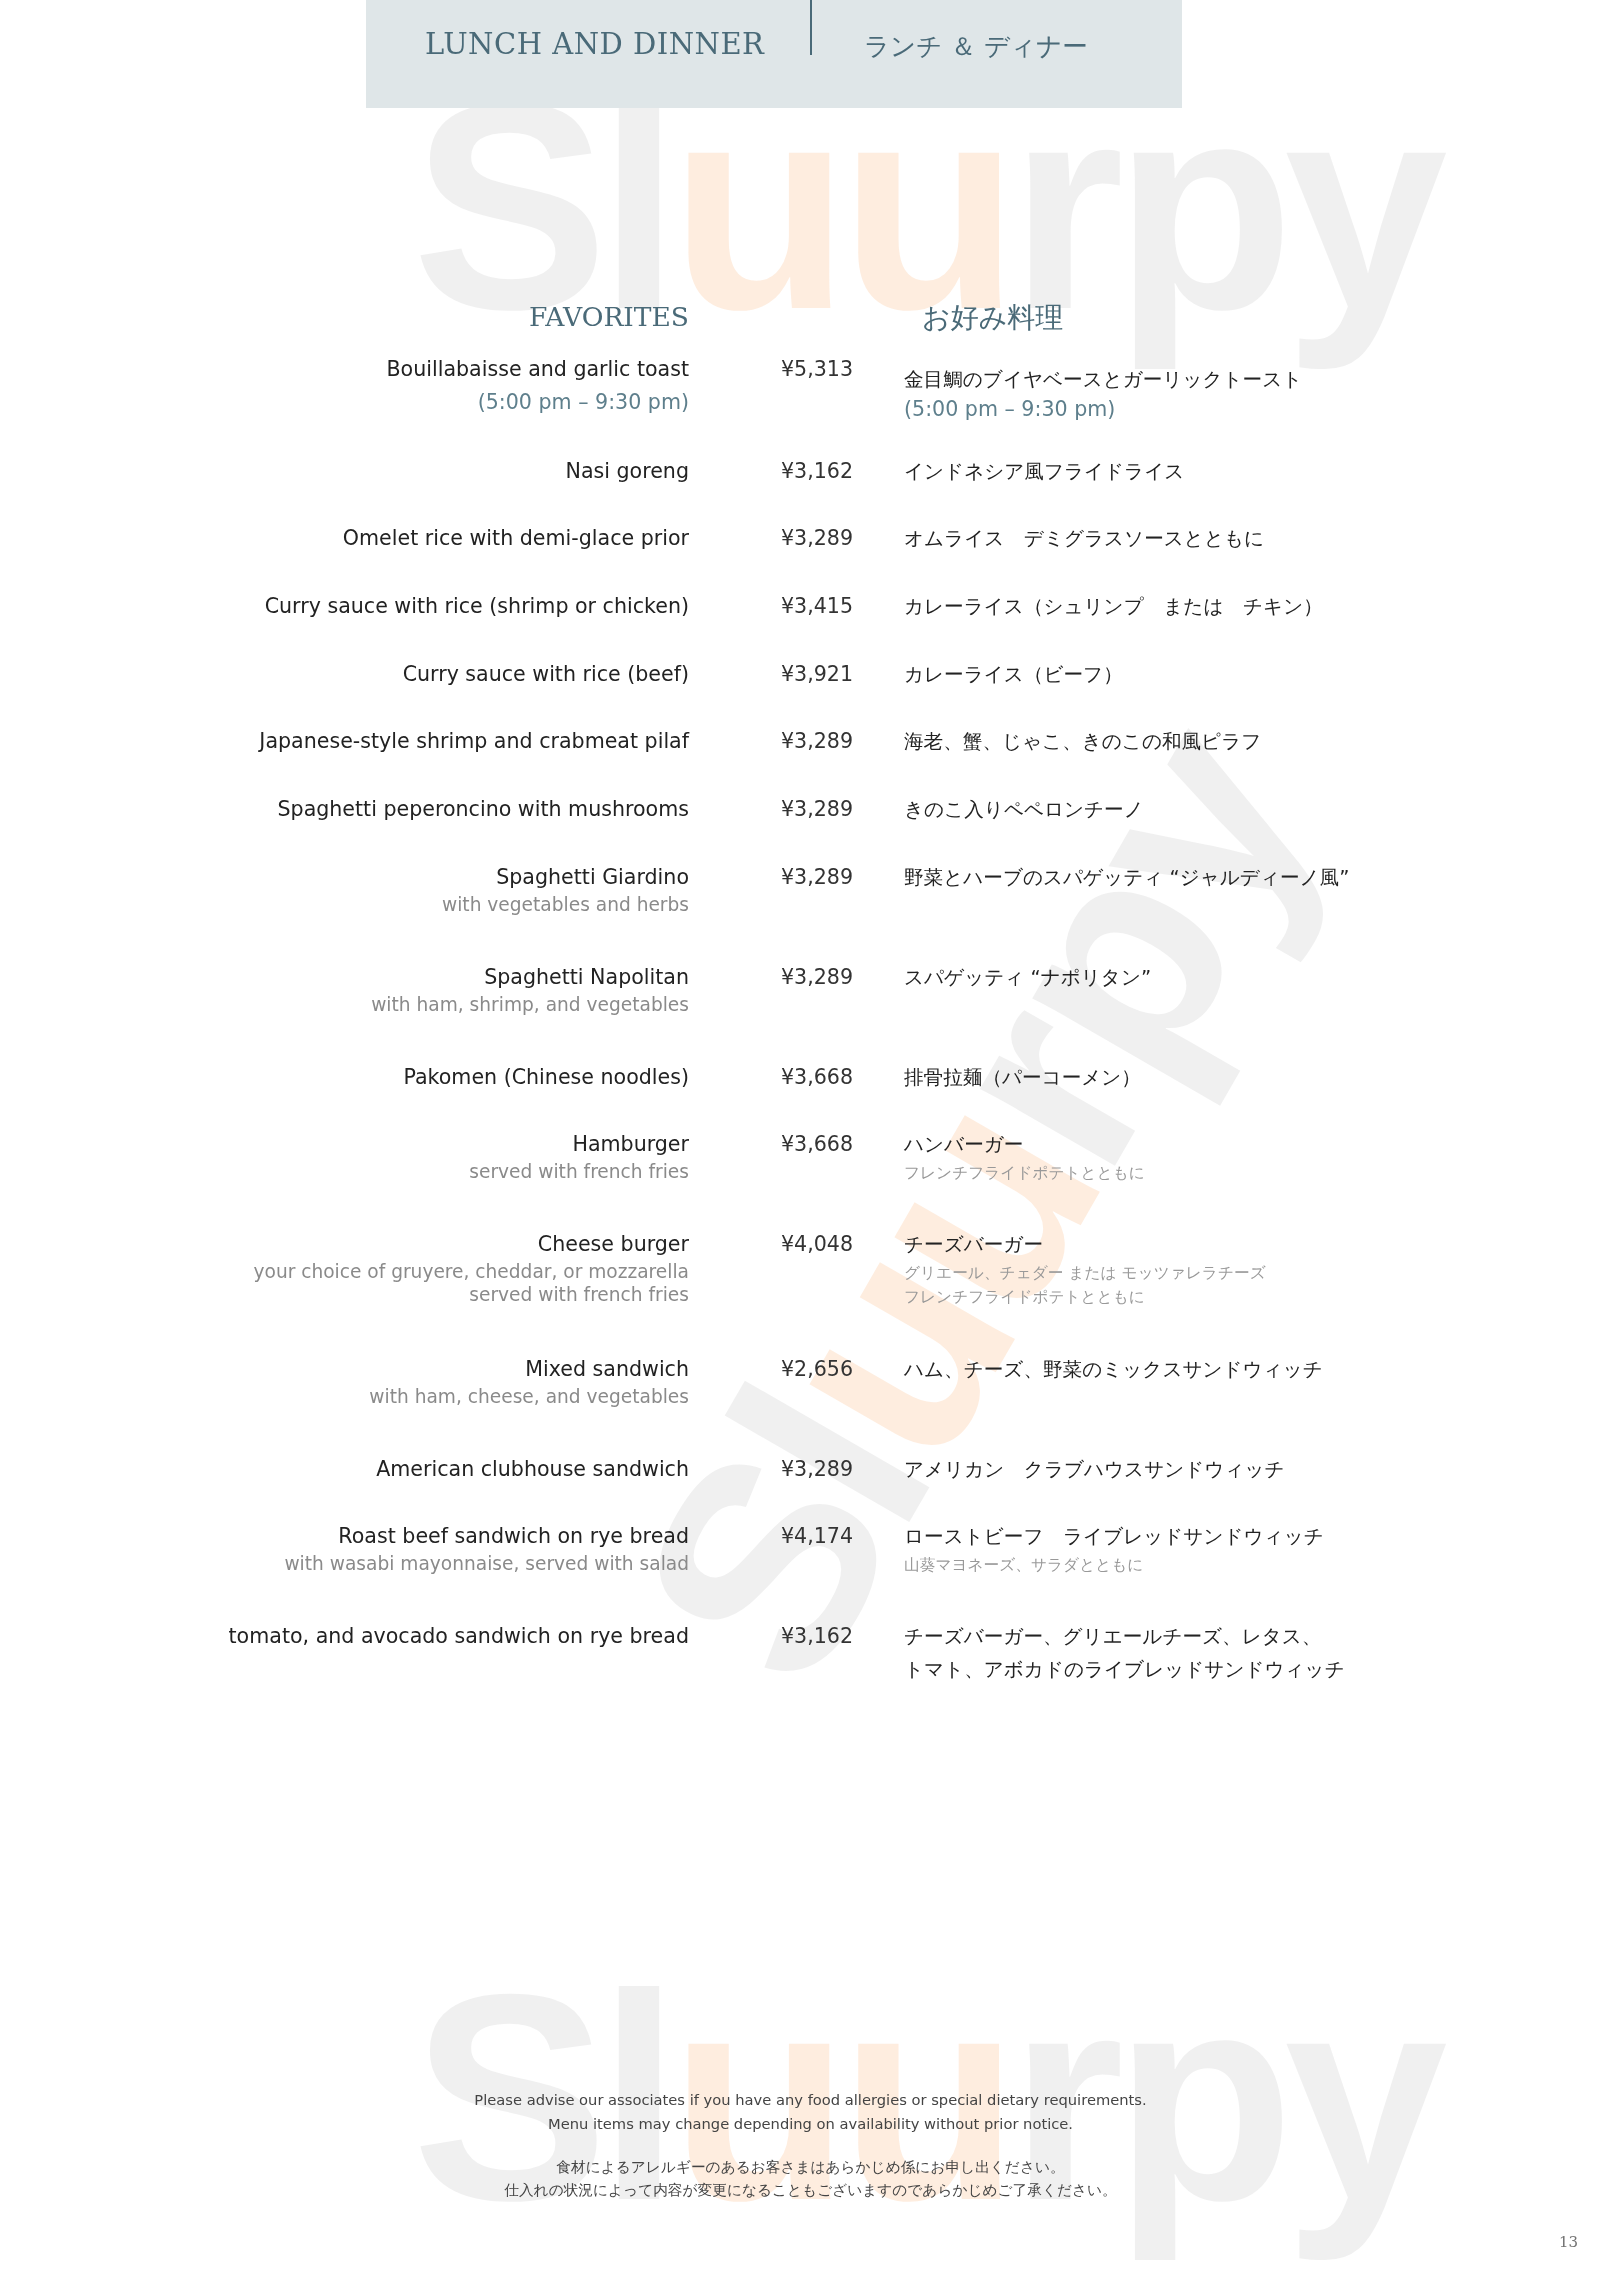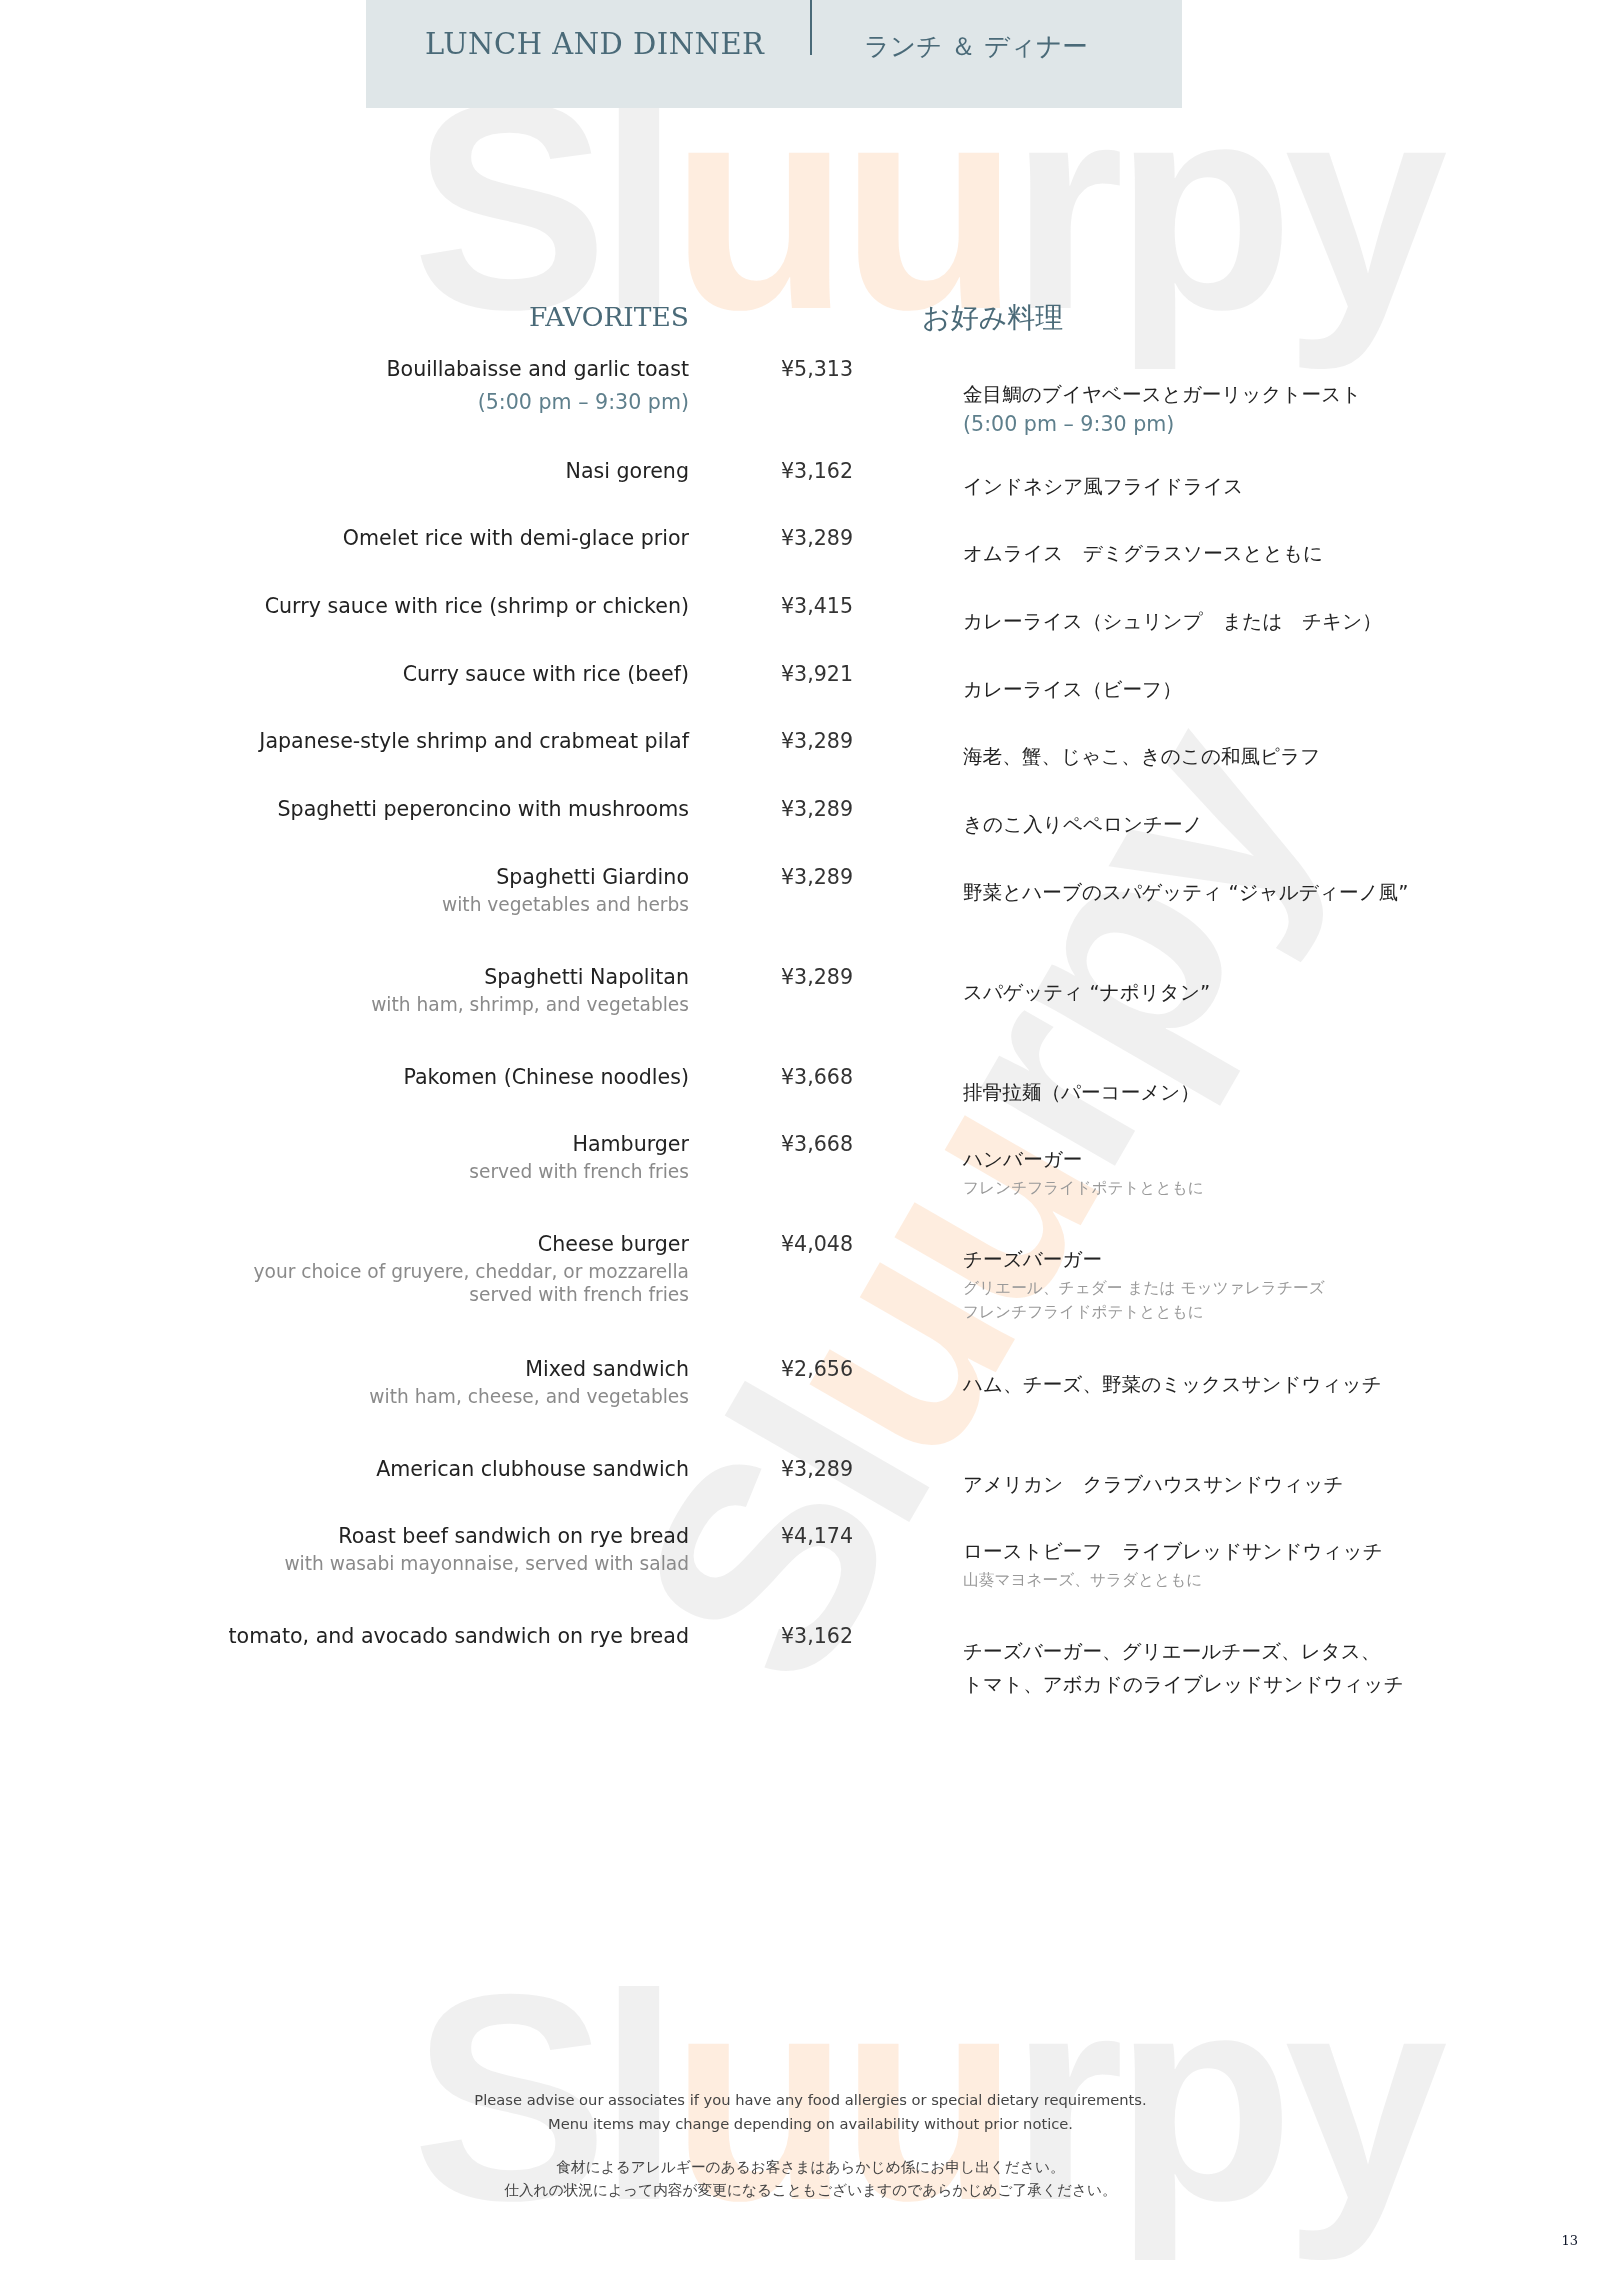--- a/index.html
+++ b/index.html
@@ -23,33 +23,33 @@
 
   .section { position: absolute; left: 0; top: 294px; width: 1621px; z-index: 2; }
   .sec-title-en { position: absolute; right: 932px; top: 6.9px; font-family: "DejaVu Serif", serif;
                   font-size: 26.5px; color: #4a6a78; white-space: nowrap; }
   .sec-title-jp { position: absolute; left: 922px; top: 4.9px; font-family: "DejaVu Serif", serif;
                   font-size: 28px; color: #4a6a78; white-space: nowrap; }
 
   .item { position: absolute; left: 0; width: 1621px; }
   .en { position: absolute; right: 932px; text-align: right; white-space: nowrap; }
   .price { position: absolute; left: 781px; font-size: 20.6px; color: #333; white-space: nowrap; }
-  .jp { position: absolute; left: 963px; white-space: nowrap; margin-top: 15px; }
+  .jp { position: absolute; left: 904px; white-space: nowrap; }
   .name-en { font-size: 20.6px; color: #222; line-height: 33px; }
   .sub-en { font-size: 18.6px; color: #8a8a8a; line-height: 22.5px; }
   .time { color: #5e7f8c; font-size: 20.6px; line-height: 33px; }
   .name-jp { font-size: 19.6px; color: #222; line-height: 33px; }
   .sub-jp { font-size: 15.7px; color: #999; line-height: 23.5px; }
   .time-jp { color: #5e7f8c; font-size: 20.6px; line-height: 27.4px; }
 
   .footer { position: absolute; left: 0; width: 1621px; top: 2088px; text-align: center; z-index: 2; }
   .footer p { margin: 0; font-size: 14.7px; color: #444; line-height: 23.5px; }
   .footer .gap { height: 19.6px; }
   .page-num { position: absolute; right: 43px; top: 2233px; font-family: "DejaVu Serif", serif;
-              font-size: 13px; color: #0f172a; z-index: 2; }
+              font-size: 15px; color: #737373; z-index: 2; }
 </style>
 </head>
 <body>
 
 <div class="watermark wm-top"><span class="g">Sl</span><span class="o">uu</span><span class="g">rpy</span></div>
 <div class="watermark wm-mid"><span class="g">Sl</span><span class="o">uu</span><span class="g">rpy</span></div>
 <div class="watermark wm-bot"><span class="g">Sl</span><span class="o">uu</span><span class="g">rpy</span></div>
 
 <div class="header-box">
   <div class="header-en">LUNCH AND DINNER</div>

